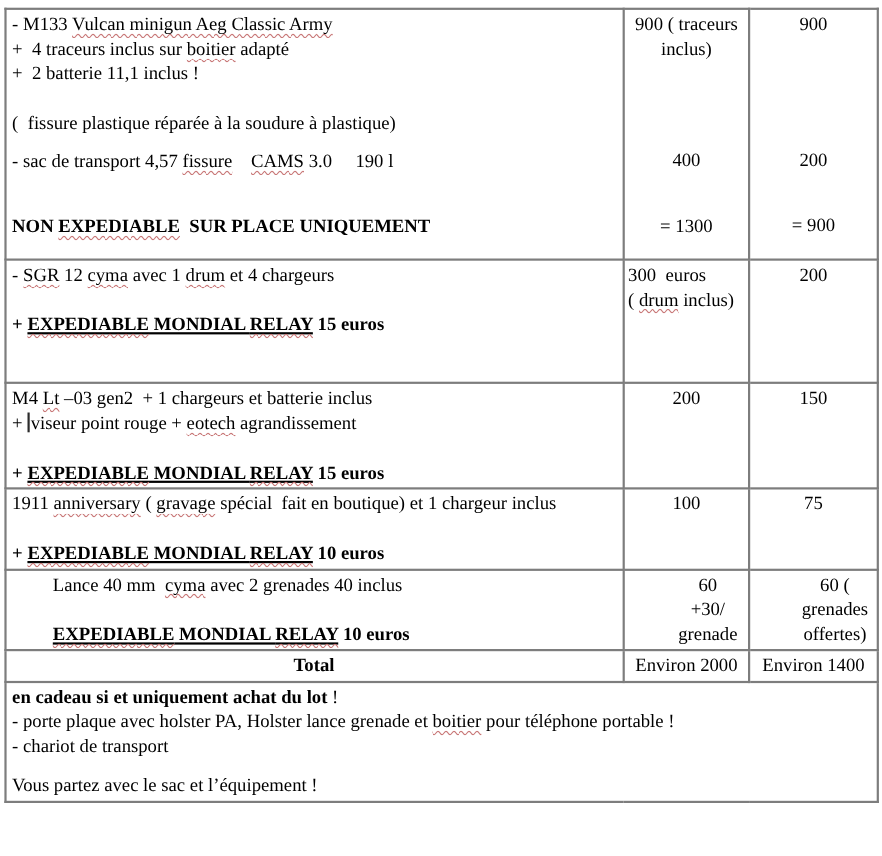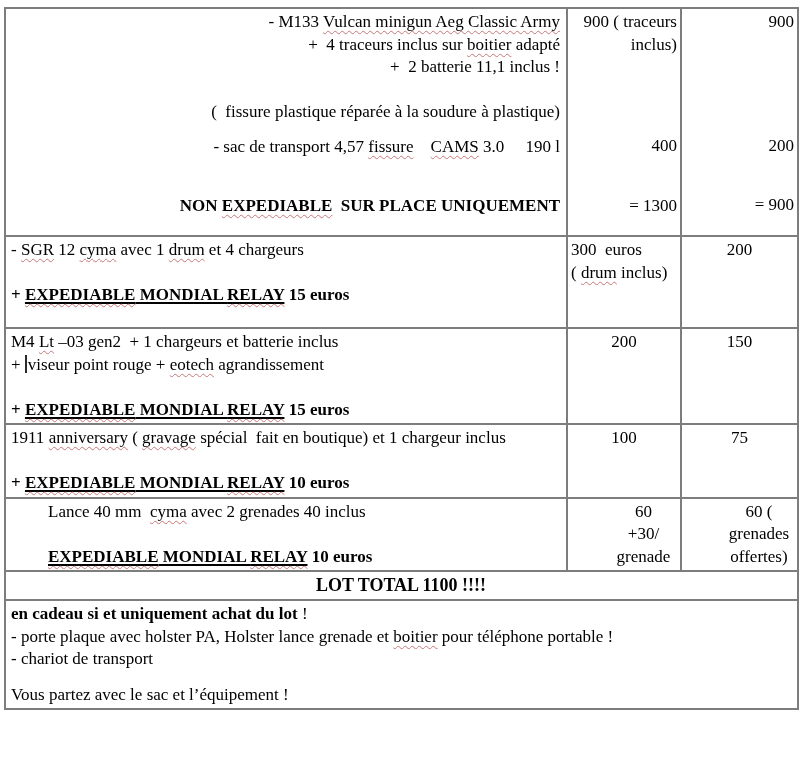--- a/index.html
+++ b/index.html
@@ -52,22 +52,22 @@
     vertical-align: -3px;
     margin-right: 1px;
   }
   .bl    { height: 22.5px; }
   .sp12  { height: 12px; }
   .sp13  { height: 13px; }
   .sp37  { height: 37px; }
   .sp79  { height: 79px; }
   .sp101 { height: 101px; }
   tr.hdr td   { height: 47px; }
-  tr.r1 td    { height: 228px; text-align: right; }
-  tr.r2 td    { height: 92px; }
+  tr.r1 td    { height: 228px; }
+  tr.r2 td    { height: 112px; }
   tr.r3 td    { height: 88px; }
   tr.r4 td    { height: 66px; }
   tr.r5 td    { height: 68px; padding-left: 42px; }
   tr.tot td   { height: 27px; }
   tr.lot td   { height: 29px; font-size: 18px; }
   tr.gift td  { height: 106px; }
   td.pcell { padding: 2px 3px; }
 </style>
 </head>
 <body>
@@ -164,26 +164,32 @@
     <td class="pcell c">
       <div class="ln">60
 +30/ grenade</div>
     </td>
     <td class="pcell c">
       <div class="ln">60 ( grenades
 offertes)</div>
     </td>
   </tr>
 
-
-  <tr class="lot">
-    <td colspan="3" class="c">
-      <div class="ln b">LOT TOTAL 1100 !!!!</div>
-    </td>
-  </tr>
+  <tr class="tot">
+    <td class="c">
+      <div class="ln b">Total</div>
+    </td>
+    <td class="pcell c">
+      <div class="ln">Environ 2000</div>
+    </td>
+    <td class="pcell c">
+      <div class="ln">Environ 1400</div>
+    </td>
+  </tr>
+
 
   <tr class="gift">
     <td colspan="3">
       <div class="ln"><span class="b">en cadeau si et uniquement achat du lot</span><span> !</span></div>
       <div class="ln"><span>- porte plaque avec holster PA, Holster lance grenade et </span><span class="sq">boitier</span><span> pour téléphone portable !</span></div>
       <div class="ln">- chariot de transport</div>
       <div class="sp13"></div>
       <div class="ln">Vous partez avec le sac et l’équipement !</div>
     </td>
   </tr>

